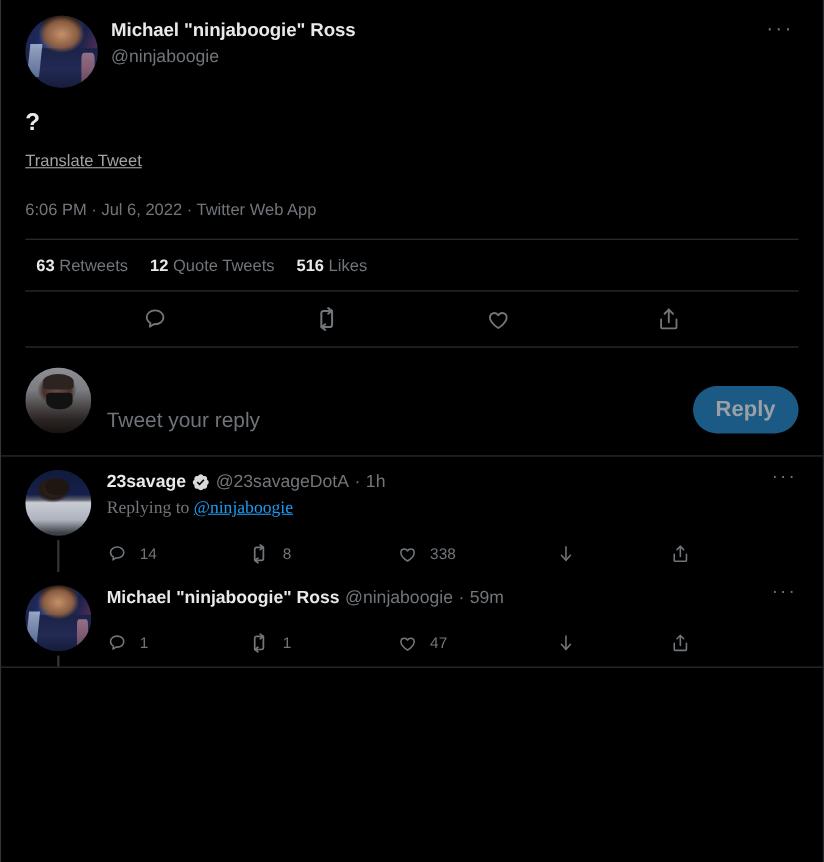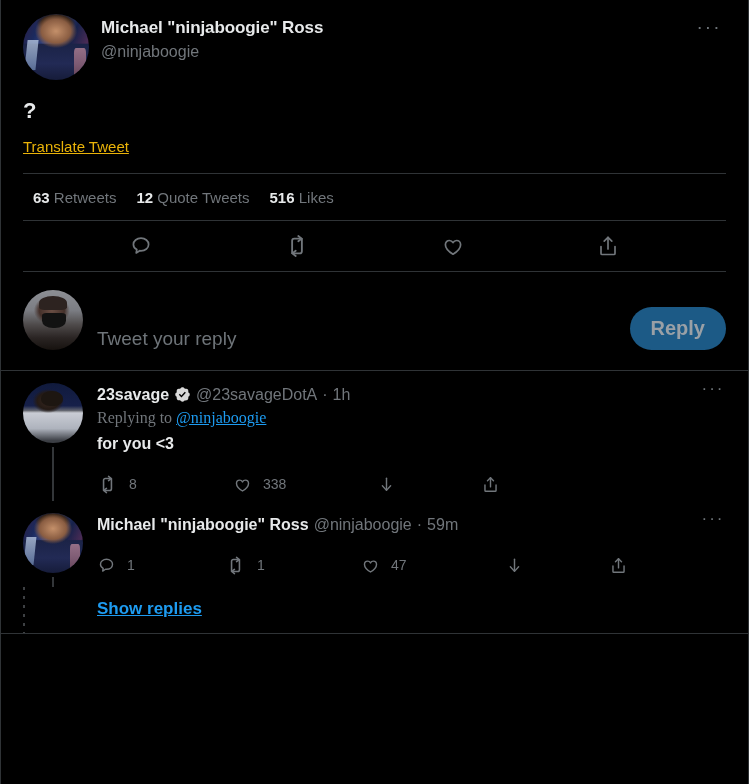--- a/index.html
+++ b/index.html
@@ -139,21 +139,21 @@
 
   .tweet-body {
     font-size: 22px;
     line-height: 30px;
     color: #e7e9ea;
     margin-top: 16px;
     font-weight: bold;
   }
 
   .link {
-    color: #eab308;
+    color: #a3a3a3;
     font-size: 15px;
     line-height: 20px;
   }
   .translate { margin-top: 11px; display: inline-block; }
 
   .timestamp {
     color: #71767b;
     font-size: 15px;
     line-height: 20px;
     margin-top: 24px;
@@ -329,20 +329,21 @@
         <div class="handle">@ninjaboogie</div>
       </div>
 
       <div class="more-btn">···</div>
     </div>
 
     <div class="tweet-body">?</div>
 
     <a class="link translate" href="#">Translate Tweet</a>
 
+    <div class="timestamp">6:06 PM · Jul 6, 2022 · Twitter Web App</div>
 
     <div class="divider div-inset"></div>
 
     <div class="stats">
       <div>
         <b>63</b>
         <span>Retweets</span>
       </div>
       <div>
         <b>12</b>
@@ -413,23 +414,28 @@
           <span class="rdot">·</span>
           <span class="rtime">1h</span>
           <span style="flex:1 1 auto"></span>
           <span class="more-btn" style="width:26px;height:22px;font-size:17px;padding-bottom:10px;">···</span>
         </div>
 
         <div class="replying-to">
           <span>Replying to </span><a class="at" href="#">@ninjaboogie</a>
         </div>
 
-        <div class="rtext">for you &lt;3</div>
 
         <div class="ractions">
+          <span class="ract ract-w1">
+            <svg width="19" height="19" viewBox="0 0 24 24" fill="none" stroke="#71767b" stroke-width="1.8" stroke-linecap="round" stroke-linejoin="round">
+              <path d="M12 4.2c-4.3 0-7.6 2.7-7.6 6.2 0 2.2 1.3 4.1 3.4 5.2l-.6 3.4 3.5-2.3c.4.05.8.08 1.3.08 4.3 0 7.6-2.7 7.6-6.3S16.3 4.2 12 4.2z"></path>
+            </svg>
+            <span>14</span>
+          </span>
           <span class="ract ract-w2">
             <svg width="21" height="21" viewBox="0 0 24 24" fill="none" stroke="#71767b" stroke-width="1.8" stroke-linecap="round" stroke-linejoin="round">
               <path d="M7.5 18.5V7.2a2 2 0 0 1 2-2h6.4"></path>
               <polyline points="13.2,2.8 16.4,5.2 13.2,7.6"></polyline>
               <path d="M16.5 5.5v11.3a2 2 0 0 1-2 2H8.1"></path>
               <polyline points="10.8,21.2 7.6,18.8 10.8,16.4"></polyline>
             </svg>
             <span>8</span>
           </span>
           <span class="ract ract-w3">
@@ -512,19 +518,18 @@
             <span></span>
           </span>
         </div>
       </div>
     </div>
 
     <div class="show-replies">
       <div class="sr-left">
         <div class="thread-line-dotted"></div>
       </div>
-      <a class="sr-link" href="#">Show replies</a>
     </div>
 
     <div class="bottom-rule"></div>
   </div>
 
 </div>
 
 </body></html>

